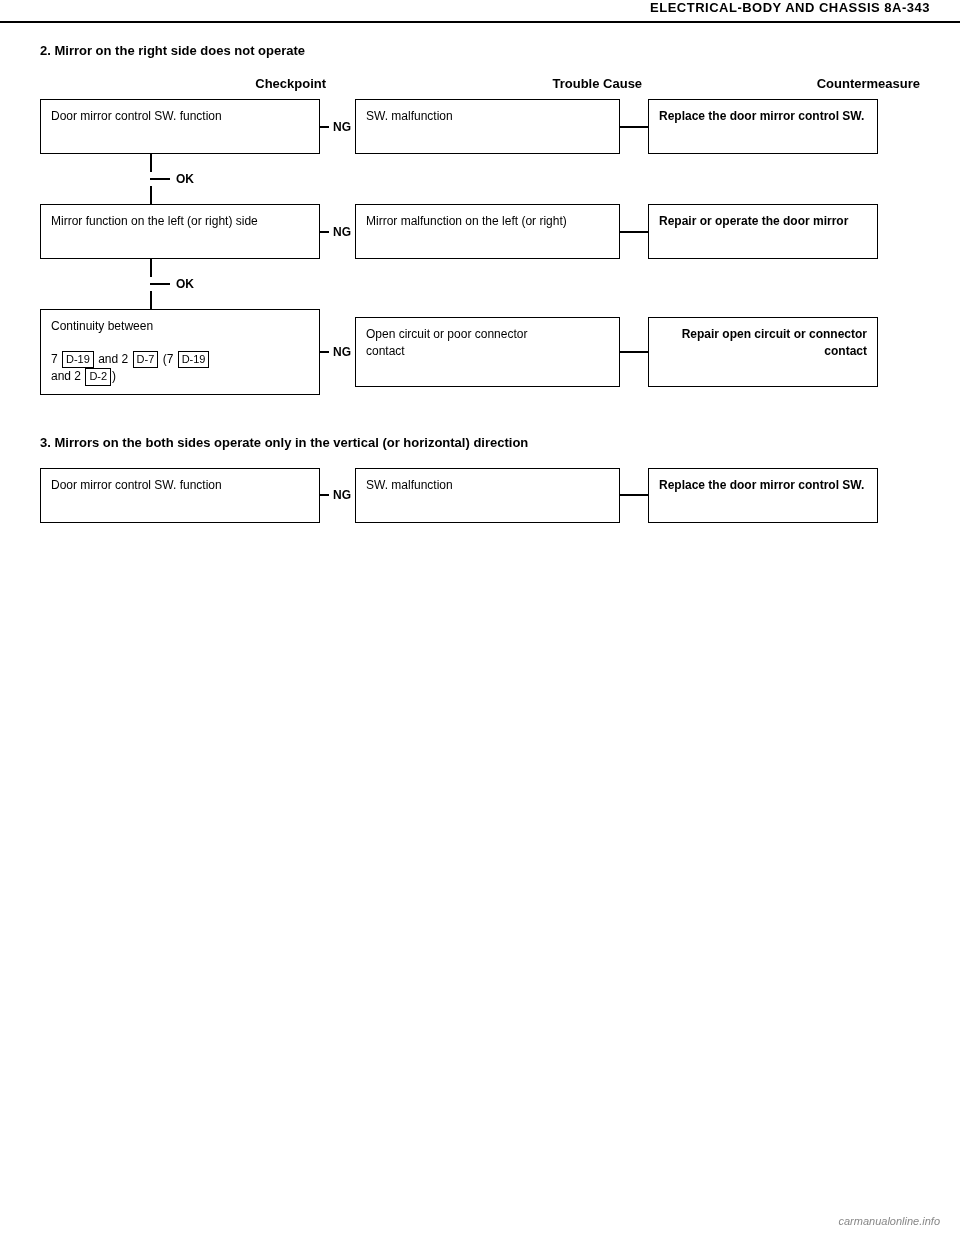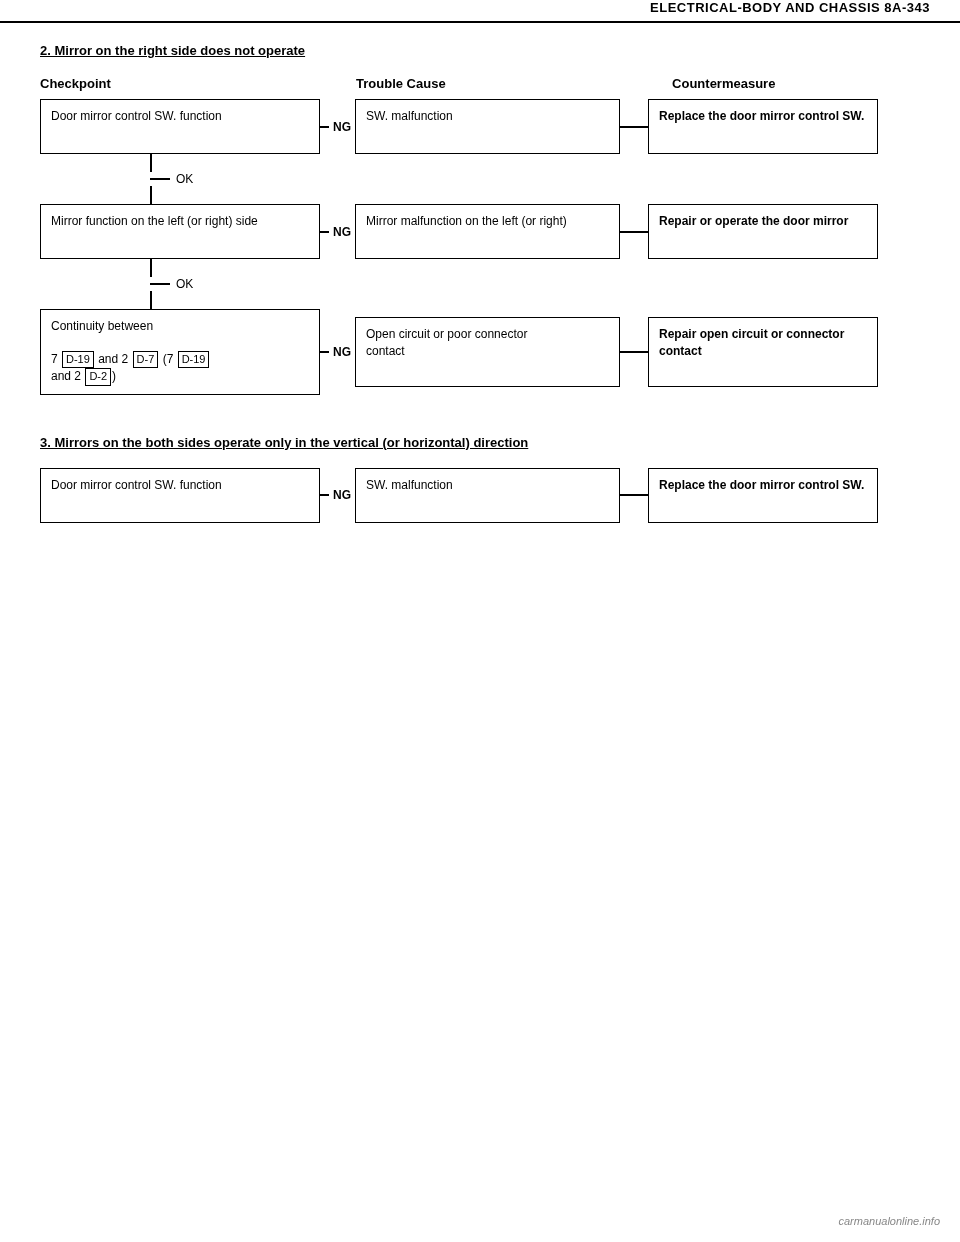--- a/index.html
+++ b/index.html
@@ -20,32 +20,31 @@
       font-weight: bold;
       letter-spacing: 0.5px;
     }
     .page-content {
       padding: 20px 40px;
     }
     .section-title {
       font-size: 13px;
       font-weight: bold;
       margin-bottom: 18px;
-      text-decoration: underline;
     }
     
     .diagram-headers {
       display: flex;
       margin-bottom: 8px;
       padding-left: 0;
     }
     .diagram-header {
       font-weight: bold;
       font-size: 13px;
-      text-align: left;
+      text-align: right;
     }
     .col-checkpoint { width: 300px; }
     .col-cause { width: 300px; margin-left: 30px; }
     .col-countermeasure { width: 260px; margin-left: 30px; }
 
     .box {
       border: 1.5px solid #000;
       padding: 8px 10px;
       font-size: 12px;
       line-height: 1.4;
@@ -101,20 +100,21 @@
     }
     .ok-vert {
       width: 2px;
       height: 18px;
       background: #000;
     }
     .ok-text-row {
       display: flex;
       align-items: center;
       gap: 6px;
+      font-weight: bold;
     }
     .ok-horiz {
       width: 20px;
       height: 2px;
       background: #000;
     }
     .ok-text {
       font-size: 12px;
     }
     .ok-vert2 {
@@ -220,21 +220,21 @@
           <div class="line-seg" style="width:16px;"></div>
           <span class="ng-text">NG</span>
         </div>
         <div class="box cause-box" style="min-height:70px;">
           <div>Open circuit or poor connector</div>
           <div>contact</div>
         </div>
         <div style="display:flex;align-items:center;width:28px;">
           <div class="line-seg" style="width:28px;"></div>
         </div>
-        <div class="box counter-box" style="min-height:70px;">Repair open circuit or connector contact</div>
+        <div class="box counter-box" style="min-height:70px;text-align:right;">Repair open circuit or connector contact</div>
       </div>
 
     </div>
   </div>
 
   <div class="section3">
     <div class="section-title">3.  Mirrors on the both sides operate only in the vertical (or horizontal) direction</div>
 
     <div class="flow-diagram">
 

